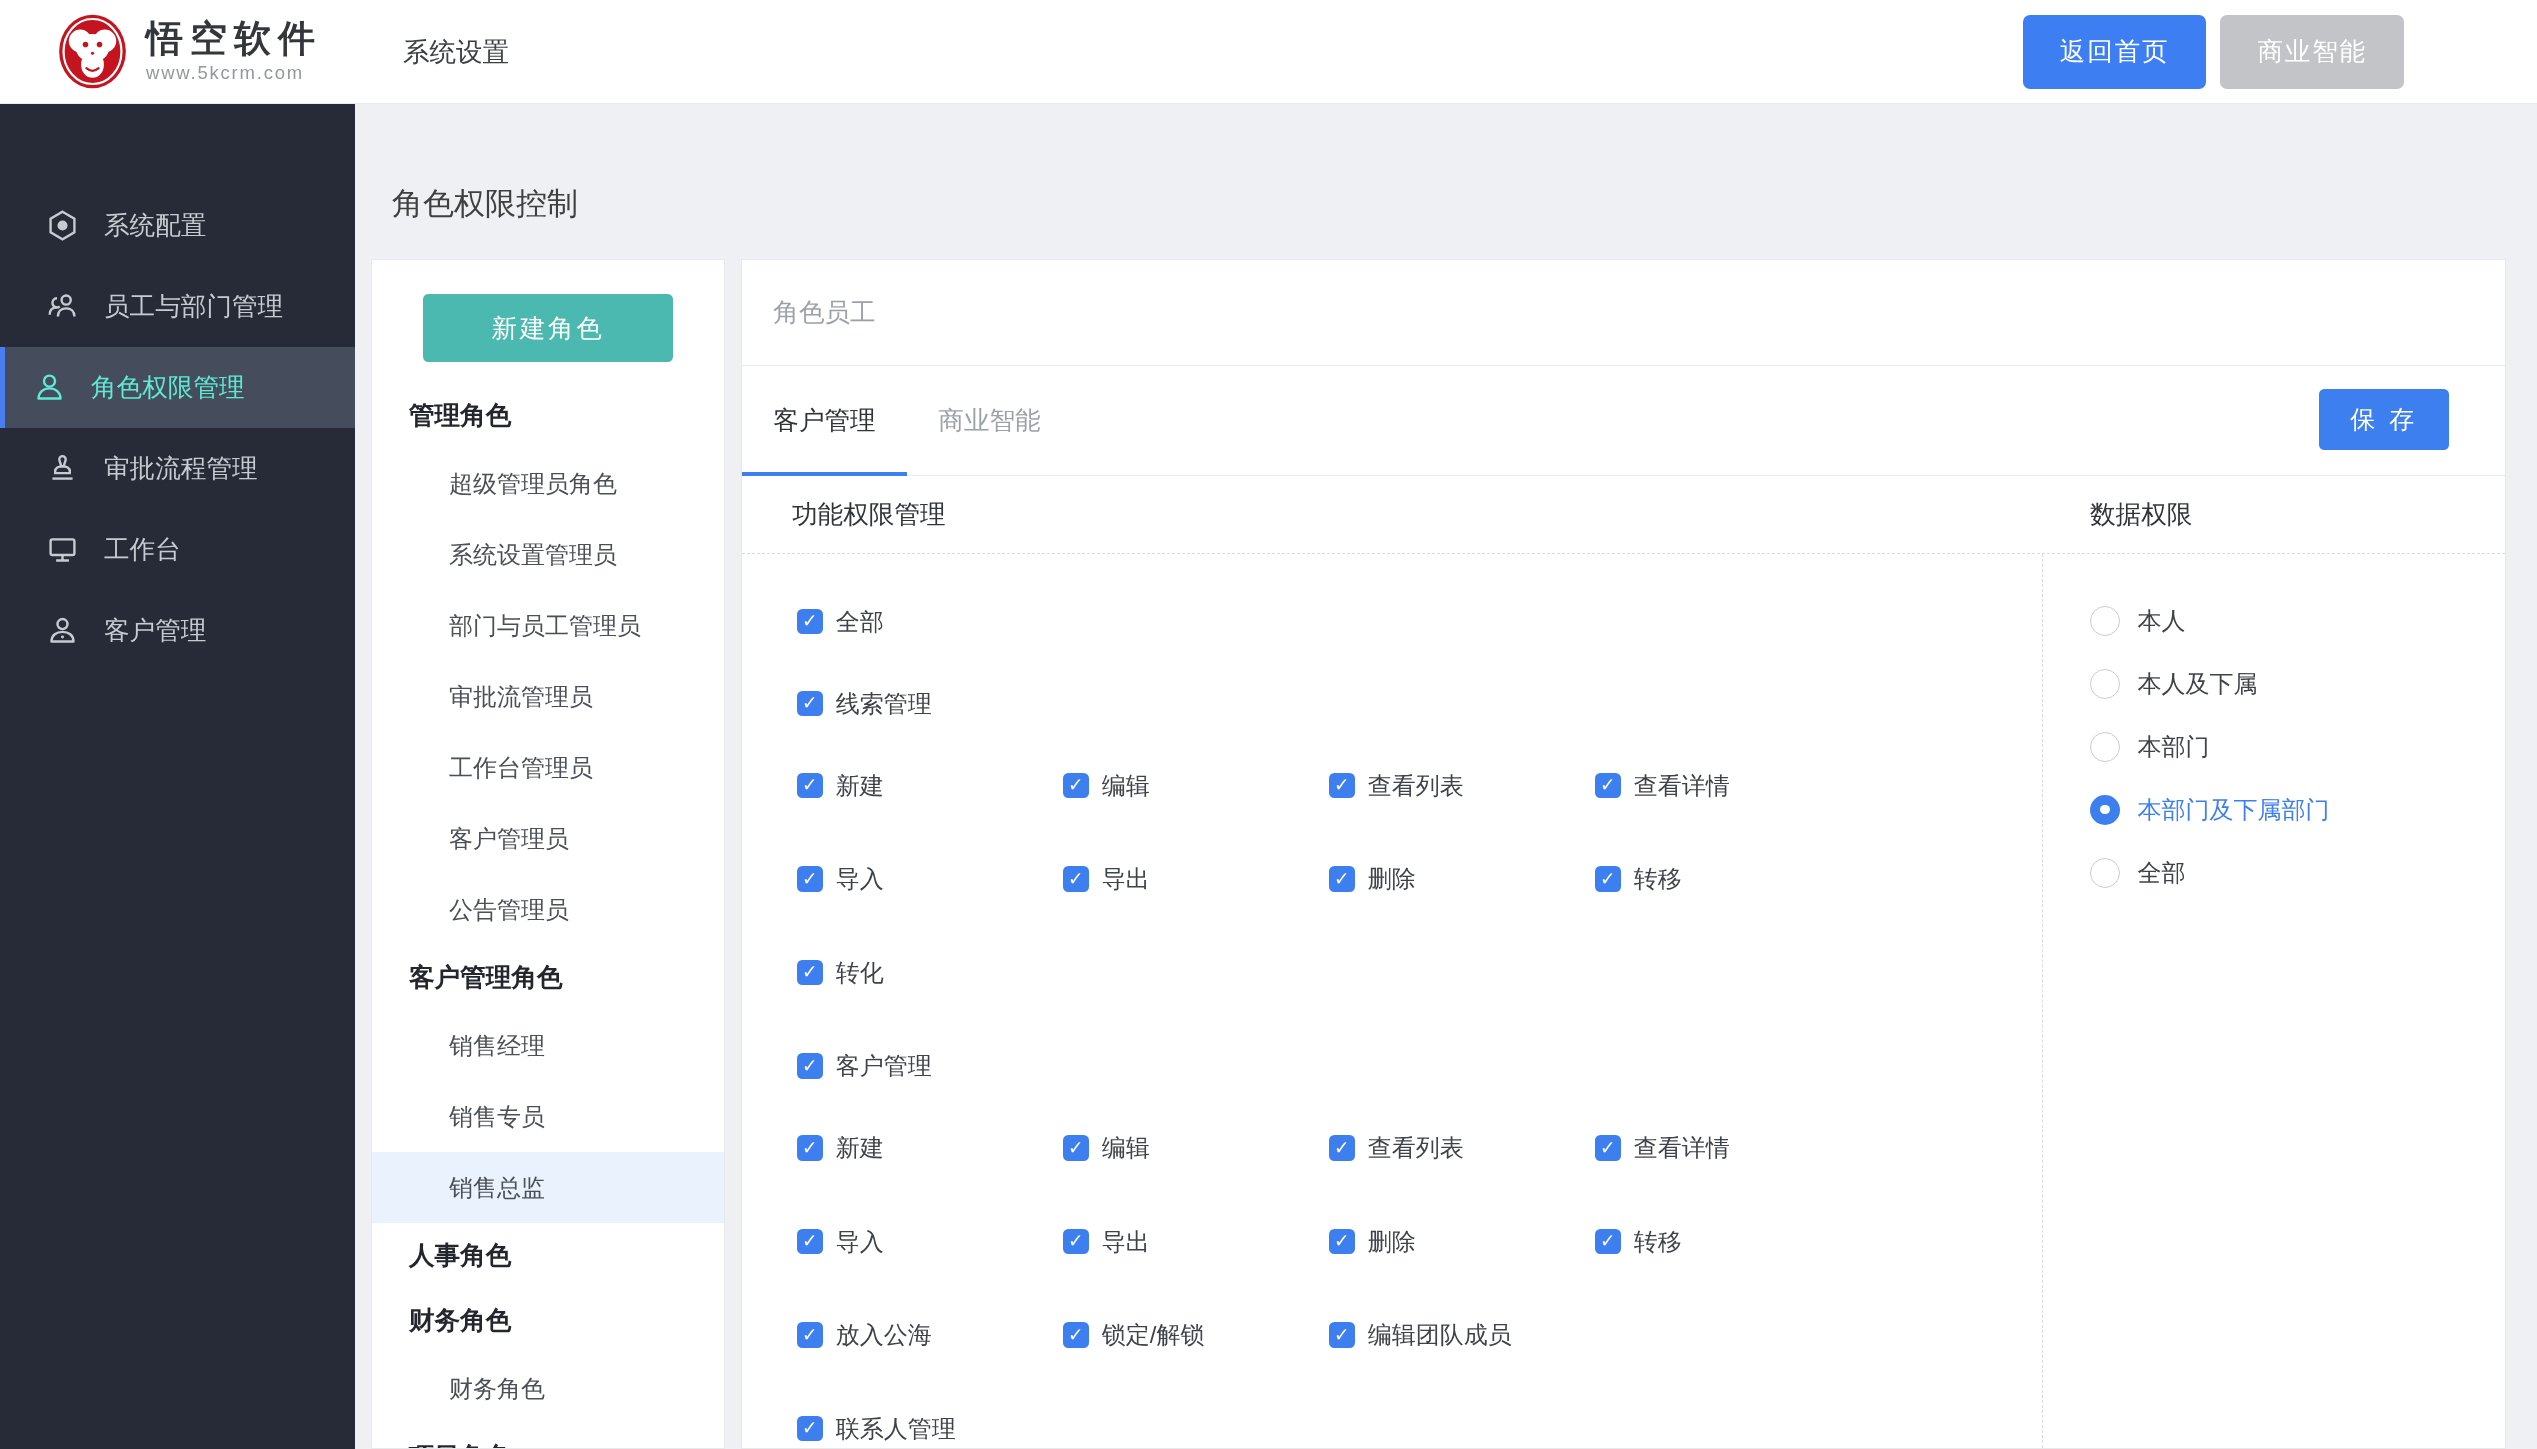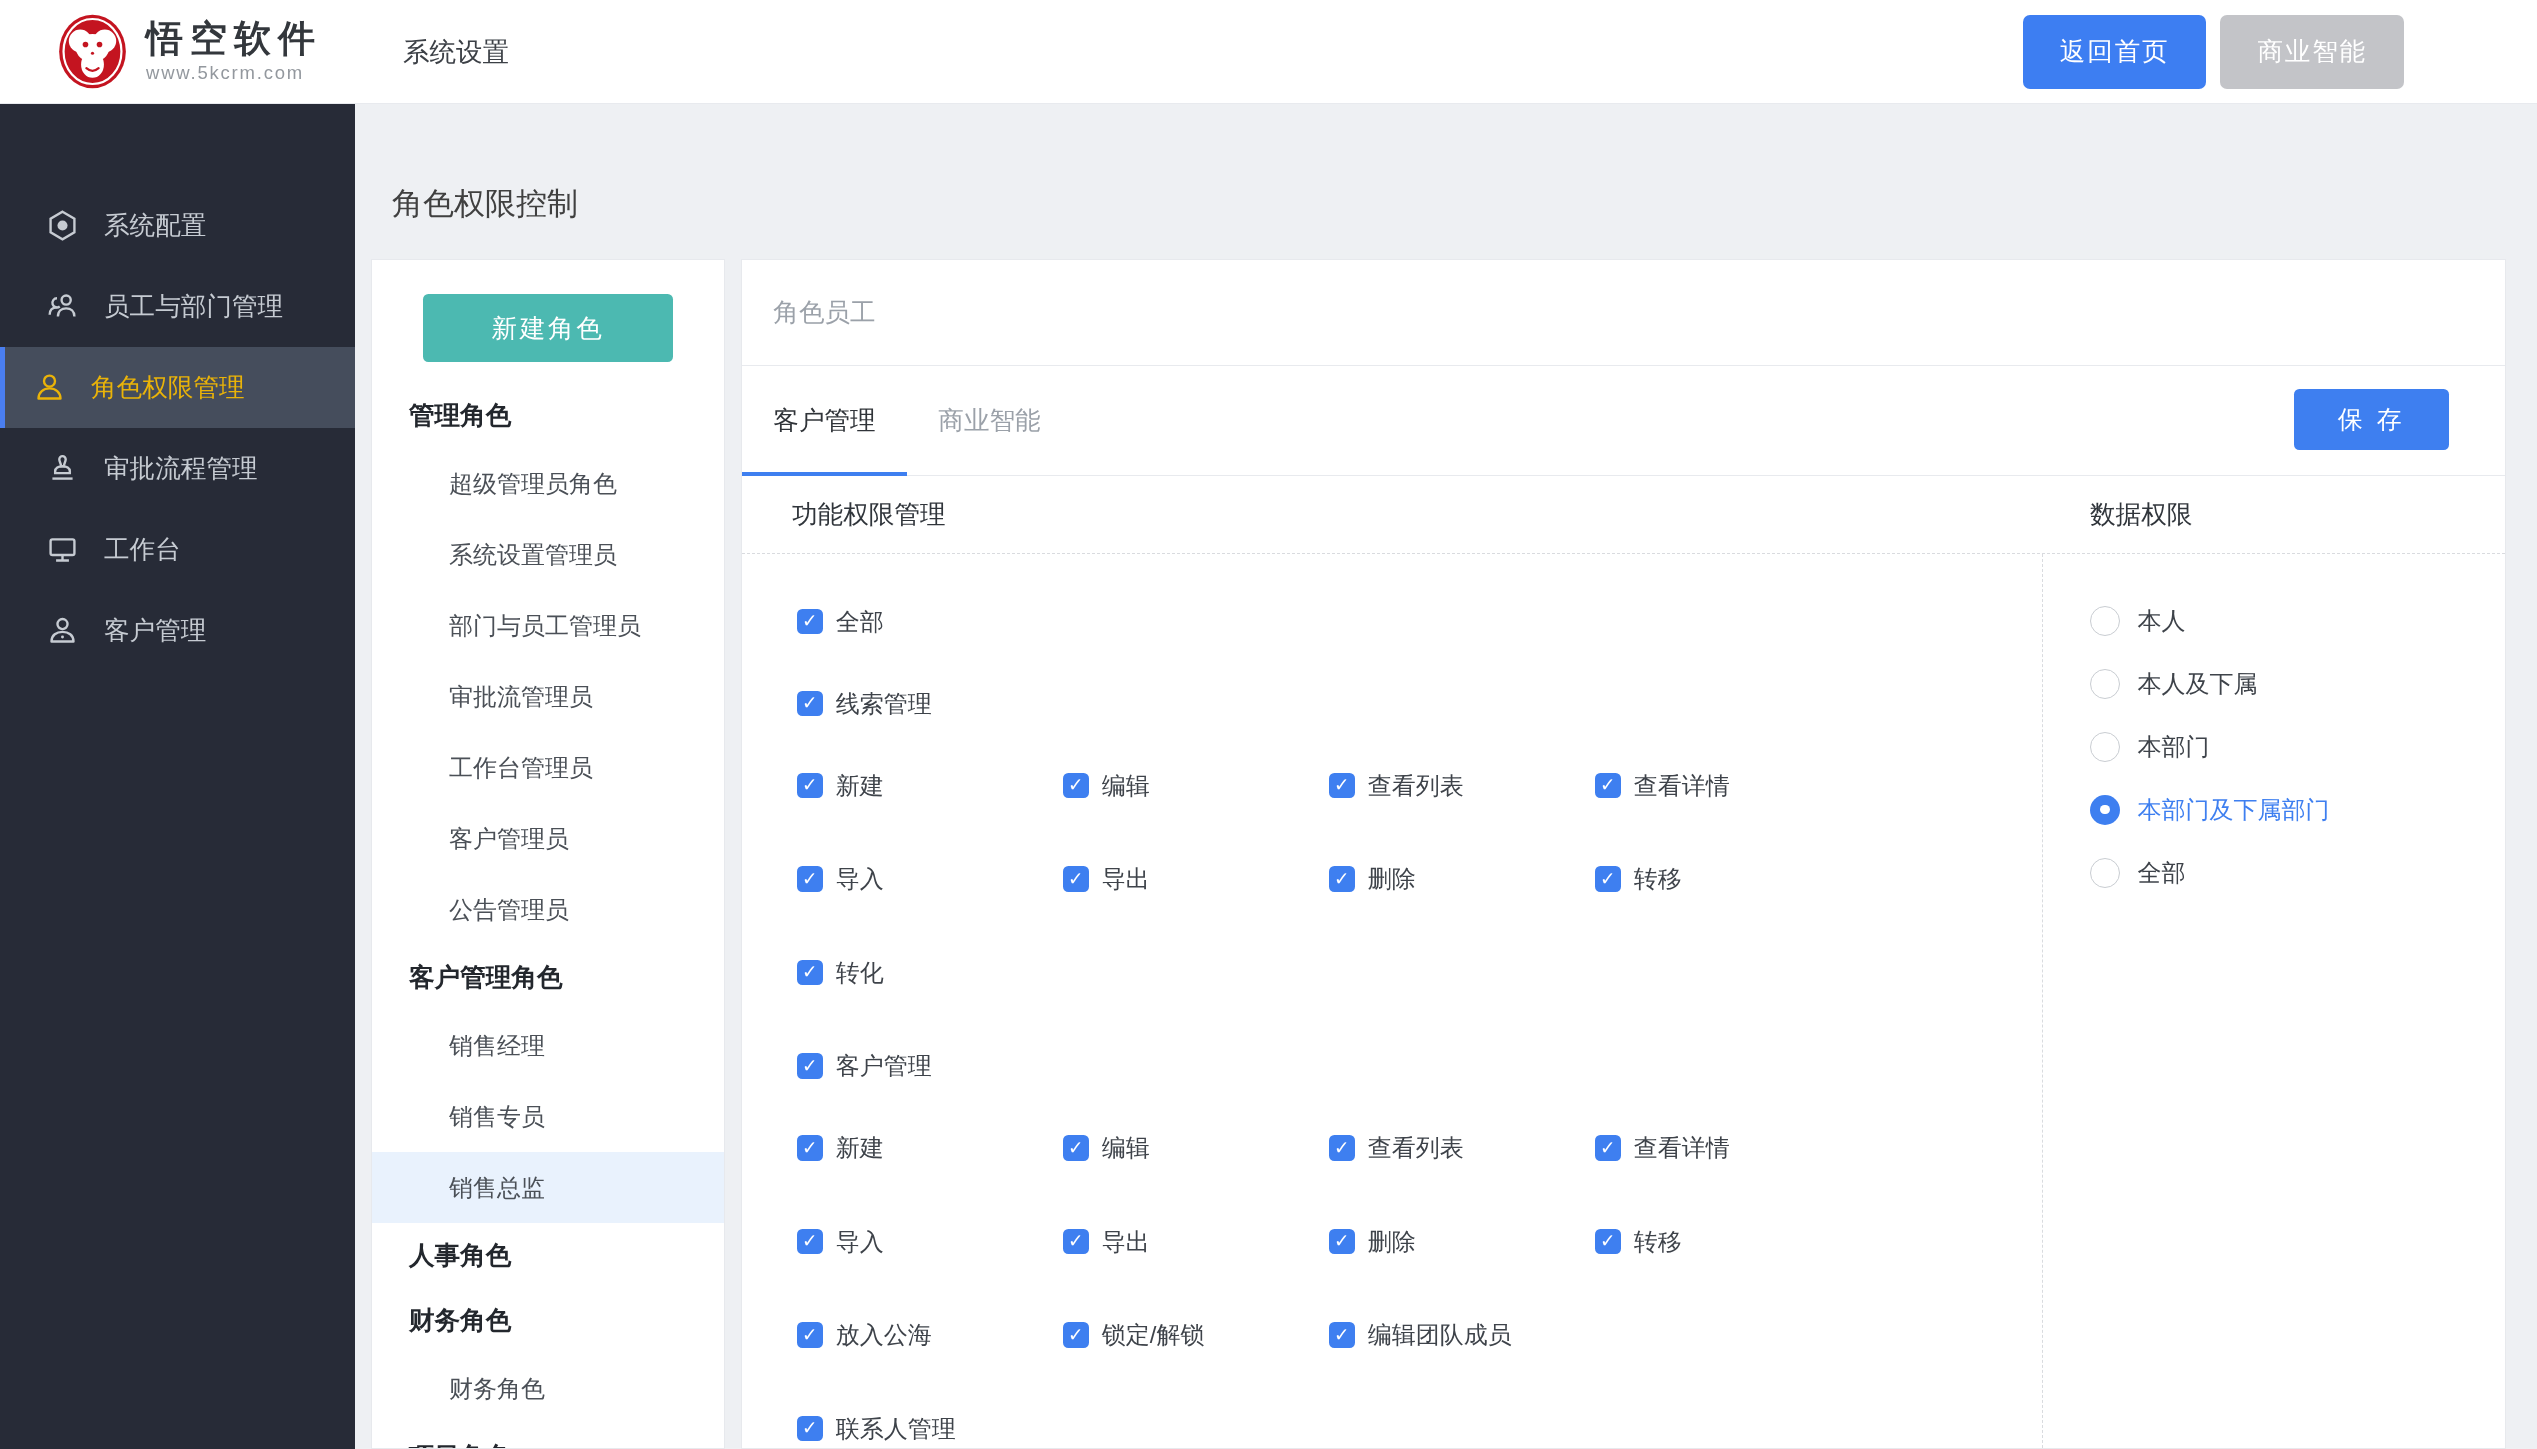--- a/index.html
+++ b/index.html
@@ -31,21 +31,21 @@
   .hbtn.blue{background:var(--btn-blue);}
   .hbtn.gray{background:var(--btn-gray);}
   
   .body-row{display:flex;height:1345px;}
   .sidebar{width:355px;flex-shrink:0;background:var(--sidebar-bg);padding-top:81px;}
   .side-item{
     height:81px;display:flex;align-items:center;padding-left:41px;gap:25px;
     border-left:5.3px solid transparent;color:#c6cbd2;font-size:25.6px;cursor:pointer;
   }
   .side-item svg{width:33px;height:33px;flex-shrink:0;}
-  .side-item.active{background:var(--sidebar-active);border-left-color:#4a7ef0;color:#eab308;padding-left:28px;}
+  .side-item.active{background:var(--sidebar-active);border-left-color:#4a7ef0;color:#5eead4;padding-left:28px;}
   .main{flex:1;display:flex;flex-direction:column;min-width:0;}
   .page-title{margin:79px 0 34px 37px;font-size:31px;font-weight:500;color:#404040;}
   .content-row{flex:1;display:flex;padding-left:16px;gap:16px;min-height:0;}
   
   .role-panel{width:354px;flex-shrink:0;background:#fff;border:0.9px solid #e7e9ed;overflow:hidden;}
   .new-role{
     display:block;margin:34px auto 0;width:250px;height:68px;background:var(--teal);
     color:#fff;font-size:25.6px;border:none;border-radius:5.3px;font-family:inherit;
     cursor:pointer;letter-spacing:2.6px;
   }
@@ -57,21 +57,21 @@
   .role-item.selected{background:var(--sel-row);}
   
   .perm-panel{flex:1;background:#fff;border:0.9px solid #e7e9ed;display:flex;
     flex-direction:column;position:relative;min-width:0;margin-right:32px;overflow:hidden;}
   .tabs-row{height:106px;border-bottom:0.9px solid var(--line);display:flex;flex-shrink:0;}
   .tab{width:165px;display:flex;align-items:center;justify-content:center;
     font-size:25.6px;color:#9ba1a9;position:relative;cursor:pointer;}
   .tab.active{color:#303439;}
   .tab.active::after{content:"";position:absolute;left:0;right:0;bottom:-0.9px;height:3.5px;background:var(--accent);}
   .subtabs-row{height:110px;border-bottom:0.9px solid var(--line);display:flex;position:relative;flex-shrink:0;}
-  .save-btn{position:absolute;right:56px;top:23px;width:155px;height:61px;border:none;
+  .save-btn{position:absolute;right:56px;top:23px;width:130px;height:61px;border:none;
     border-radius:5.3px;background:var(--accent);color:#fff;font-size:25px;
     font-family:inherit;cursor:pointer;letter-spacing:3.5px;}
   .section-row{height:78px;display:flex;border-bottom:0.9px dashed var(--dash);flex-shrink:0;}
   .func-head{width:1300px;flex-shrink:0;display:flex;align-items:center;padding-left:50px;
     font-size:25.6px;font-weight:500;color:#30353b;}
   .data-head{flex:1;display:flex;align-items:center;padding-left:48px;
     font-size:25.6px;font-weight:500;color:#30353b;}
   .perm-body{flex:1;display:flex;min-height:0;}
   .func-area{width:1300px;flex-shrink:0;padding:26.5px 0 0 55px;}
   .crow{display:flex;align-items:center;height:82px;}

